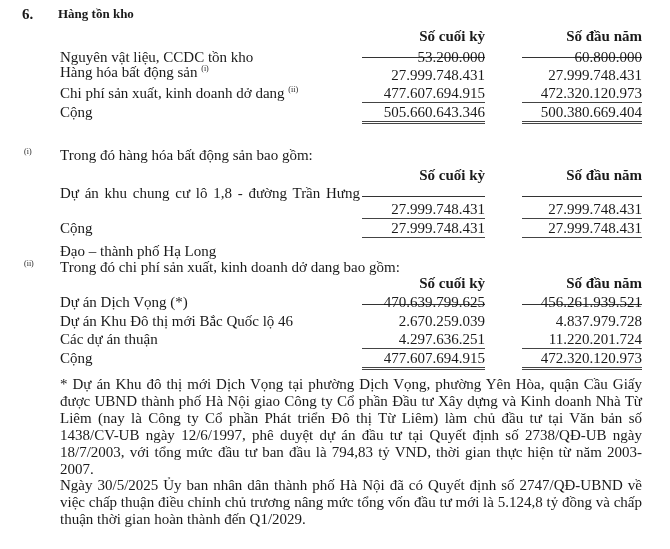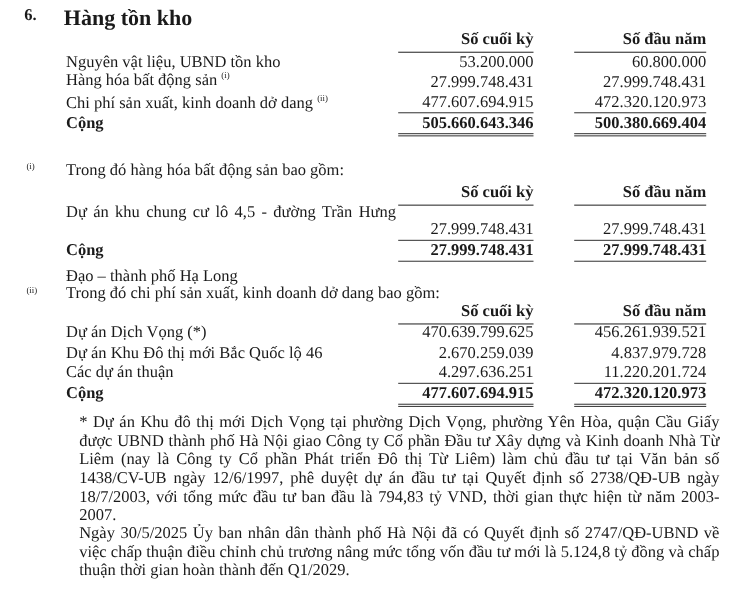--- a/index.html
+++ b/index.html
@@ -2,54 +2,53 @@
 <html><head>
   <meta charset="utf-8">
   <style>
     html, body { margin: 0; padding: 0; background: #ffffff; }
     body {
       width: 670px; height: 549px; position: relative; overflow: hidden;
       font-family: "Liberation Serif", "DejaVu Serif", serif;
       color: #1a1a1a; font-size: 15px;
     }
     .abs { position: absolute; white-space: nowrap; }
-    .bold { font-weight: bold; }
+    .bold { font-weight: normal; }
     .sec-num { left: 22px; top: 6px; font-weight: bold; font-size: 15px; }
-    .sec-title { left: 58px; top: 6px; font-weight: bold; font-size: 20px; }
+    .sec-title { left: 58px; top: 6px; font-weight: bold; font-size: 13px; }
 
     .col1 { left: 362px; width: 123px; text-align: right; }
     .col2 { left: 522px; width: 120px; text-align: right; }
     .lbl { left: 60px; }
 
-    .hdr { font-weight: bold; border-bottom: 1px solid #333; padding-bottom: 2px; }
+    .hdr { font-weight: bold; border-bottom: 1px solid #333; padding-bottom: 12px; }
     .uline { border-bottom: 1px solid #444; }
     .dline { border-bottom: 3px double #444; }
 
     .fn-mark { font-size: 8px; left: 24px; }
     .sup { font-size: 8px; vertical-align: super; }
 
     .para {
       position: absolute; left: 60px; width: 582px;
       font-size: 15px; line-height: 17px; text-align: justify;
       text-align-last: left;
-      margin-left: 12px;
     }
   </style>
 </head>
 <body>
 
 <div class="abs sec-num">6.</div>
 <div class="abs sec-title">Hàng tồn kho</div>
 
 <div class="abs col1 hdr" style="top:28px;">Số cuối kỳ</div>
 <div class="abs col2 hdr" style="top:28px;">Số đầu năm</div>
 
 <div>
   <div>
-    <div class="abs lbl" style="top:49px;">Nguyên vật liệu, UBND tồn kho</div>
+    <div class="abs lbl" style="top:49px;">Nguyên vật liệu, CCDC tồn kho</div>
     <div class="abs col1" style="top:49px;">53.200.000</div>
     <div class="abs col2" style="top:49px;">60.800.000</div>
   </div>
   <div>
     <div class="abs lbl" style="top:64px;"><span>Hàng hóa bất động sản</span> <span class="sup">(i)</span></div>
     <div class="abs col1" style="top:67px;">27.999.748.431</div>
     <div class="abs col2" style="top:67px;">27.999.748.431</div>
   </div>
   <div>
     <div class="abs lbl" style="top:85px;"><span>Chi phí sản xuất, kinh doanh dở dang</span> <span class="sup">(ii)</span></div>
@@ -64,21 +63,21 @@
 </div>
 
 <div class="abs fn-mark" style="top:147px;">(i)</div>
 <div class="abs lbl" style="top:147px;">Trong đó hàng hóa bất động sản bao gồm:</div>
 
 <div class="abs col1 hdr" style="top:167px;">Số cuối kỳ</div>
 <div class="abs col2 hdr" style="top:167px;">Số đầu năm</div>
 
 <div>
   <div>
-    <div class="abs lbl" style="top:185px; width:300px; text-align:justify; text-align-last:justify;">Dự án khu chung cư lô 4,5 - đường Trần Hưng</div>
+    <div class="abs lbl" style="top:185px; width:300px; text-align:justify; text-align-last:justify;">Dự án khu chung cư lô 1,8 - đường Trần Hưng</div>
     <div class="abs lbl" style="top:201px;margin-top:42px;">Đạo – thành phố Hạ Long</div>
     <div class="abs col1 uline" style="top:201px;">27.999.748.431</div>
     <div class="abs col2 uline" style="top:201px;">27.999.748.431</div>
   </div>
   <div>
     <div class="abs lbl bold" style="top:220px;">Cộng</div>
     <div class="abs col1 bold uline" style="top:220px;">27.999.748.431</div>
     <div class="abs col2 bold uline" style="top:220px;">27.999.748.431</div>
   </div>
 </div>

